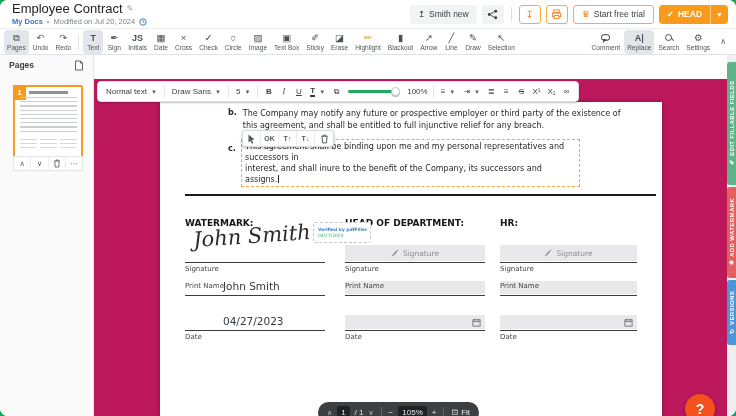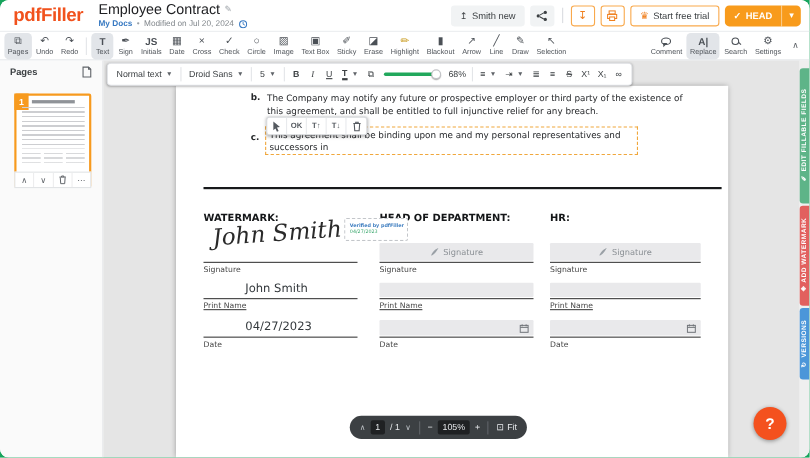--- a/index.html
+++ b/index.html
@@ -60,21 +60,21 @@
   .t-body { position:absolute; left:5px; right:4px; top:4px; }
   .t-title { height:2.5px; background:#8f9398; width:70%; margin:0 auto 3px; }
   .t-lines { height:38px; background:repeating-linear-gradient(to bottom,#cdced1 0 1.3px,transparent 1.3px 4.2px); }
   .t-sig { display:flex; gap:3px; margin-top:4px; }
   .t-sig div { flex:1; height:9px; background:repeating-linear-gradient(to bottom,#d8d9db 0 1.2px,transparent 1.2px 4px); }
   .t-ctrl { position:absolute; left:-2px; right:-2px; bottom:-2px; height:15px; background:#fff; border:1px solid #e2e4e6; display:flex; }
   .t-ctrl span { flex:1; display:flex; align-items:center; justify-content:center; font-size:7.5px; color:#5f6368; border-left:1px solid #ededee; cursor:pointer; }
   .t-ctrl span:first-child { border-left:none; }
 
   
-  .viewer { flex:1; position:relative; background:#e5e5e5; min-width:0; }
+  .viewer { flex:1; position:relative; background:#be185d; min-width:0;margin-top:24px; }
 
   
   .fmt { position:absolute; left:3px; top:2px; height:21px; background:#fff; border:1px solid #dfe1e5; border-radius:4px; box-shadow:0 1px 2px rgba(0,0,0,.25); display:flex; align-items:center; padding:0 5px; gap:2px; z-index:8; font-size:8px; color:#3c4043; }
   .drop { display:flex; align-items:center; gap:4px; padding:0 3px; cursor:pointer; white-space:nowrap; }
   .chev { font-size:6px; color:#5f6368; }
   .fsep { width:1px; height:13px; background:#e3e5e8; margin:0 2px; }
   .fbtn { min-width:13px; text-align:center; cursor:pointer; padding:0 1px; }
   .b { font-weight:700; } .i { font-style:italic; font-family:"Liberation Serif",serif; } .u { text-decoration:underline; }
   .strike { text-decoration:line-through; }
   .colorT { border-bottom:2px solid #3c4043; line-height:9px; font-weight:600; }
@@ -95,21 +95,21 @@
   .hr { position:absolute; left:25px; top:92px; width:471px; height:2px; background:#17191b; }
 
   .sig { position:absolute; left:25px; top:116px; right:4px; height:135px; }
   .col { position:absolute; top:0; }
   .c1 { left:0; width:140px; } .c2 { left:160px; width:140px; } .c3 { left:315px; width:137px; }
   .chead { position:absolute; top:0; font-size:9px; font-weight:700; color:#141618; white-space:nowrap; }
   .script { position:absolute; top:6px; left:8px; font-family:"DejaVu Serif",serif; font-style:italic; font-size:21px; color:#2a2a2a; transform:rotate(-4deg); white-space:nowrap; }
   .uline { position:absolute; left:0; right:0; border-bottom:1px solid #3c3c3c; }
   .u1 { top:44px; } .u2 { top:77px; } .u3 { top:112px; }
   .flabel { position:absolute; font-size:7px; color:#454545; }
-  .l1 { top:47px; } .l2 { top:80px;text-decoration:underline; } .l3 { top:115px; }
+  .l1 { top:47px; } .l2 { top:64px; } .l3 { top:115px; }
   .pval { position:absolute; top:62px; left:38px; font-size:10.5px; color:#33383c; }
   .dval { position:absolute; top:97px; left:38px; font-size:10.5px; color:#33383c; }
   .gfield { position:absolute; left:0; right:0; background:#e9e9eb; border-radius:1px; }
   .sigf { top:27px; height:16px; display:flex; align-items:center; justify-content:center; gap:4px; color:#8a8f94; font-size:7.5px; cursor:pointer; }
   .prf { top:63px; height:13px; cursor:pointer; }
   .dtf { top:97px; height:14px; display:flex; align-items:center; justify-content:flex-end; padding-right:4px; cursor:pointer; }
 
   .vbadge { position:absolute; left:153px; top:120px; width:58px; height:21px; background:#fff; border:1px dashed #c3c6ca; border-radius:2px; display:flex; align-items:center; gap:2px; padding:1px 2px; z-index:5; }
   .vtxt { transform:scale(.8); transform-origin:left center; line-height:1.25; white-space:nowrap; }
   .vline1 { font-size:5.5px; color:#3f7ec0; font-weight:700; }
@@ -130,21 +130,20 @@
   .rtab { position:absolute; left:0; width:9px; writing-mode:vertical-rl; transform:rotate(180deg); border-radius:0 3px 3px 0; color:#fff; font-size:6px; font-weight:700; letter-spacing:.4px; display:flex; align-items:center; justify-content:center; gap:3px; cursor:pointer; white-space:nowrap; }
   .rt1 { top:7px; height:123px; } .rt2 { top:132px; height:91px; } .rt3 { top:225px; height:65px; }
   .rticon { font-size:6px; }
 </style>
 </head>
 <body>
 
 <div class="window">
 
   <div class="hdr">
-    <div class="logo">pdfFiller</div>
     <div class="doc-info">
       <div class="doc-title-row">
         <span class="doc-title">Employee Contract</span>
         <span class="edit-ic">✎</span>
       </div>
       <div class="doc-sub">
         <span class="mydocs">My Docs</span>
         <span class="dot">•</span>
         <span class="modified">Modified on Jul 20, 2024</span>
         <svg width="8" height="8" viewBox="0 0 10 10">
@@ -335,41 +334,41 @@
 
     <div class="viewer">
 
       <div class="fmt">
         <div class="drop">
             <span>Normal text</span>
             <span class="chev">▼</span>
           </div>
         <div class="fsep"></div>
         <div class="drop">
-            <span>Droid Sans</span>
+            <span>Draw Sans</span>
             <span class="chev">▼</span>
           </div>
         <div class="fsep"></div>
         <div class="drop">
             <span>5</span>
             <span class="chev">▼</span>
           </div>
         <div class="fsep"></div>
         <div class="fbtn b">B</div>
         <div class="fbtn i">I</div>
         <div class="fbtn u">U</div>
         <div class="drop">
             <span class="colorT">T</span>
             <span class="chev">▼</span>
           </div>
         <div class="fbtn">⧉</div>
         <div class="slider">
             <span class="knob"></span>
           </div>
-        <div class="fbtn">68%</div>
+        <div class="fbtn">100%</div>
         <div class="fsep"></div>
         <div class="drop">
             <span>≡</span>
             <span class="chev">▼</span>
           </div>
         <div class="drop">
             <span>⇥</span>
             <span class="chev">▼</span>
           </div>
         <div class="fbtn">≣</div>
@@ -381,20 +380,21 @@
       </div>
 
       <div class="page">
         <div class="item-b">
           <span class="blabel">b.</span>
           <span class="btext">The Company may notify any future or prospective employer or third party of the existence of this agreement, and shall be entitled to full injunctive relief for any breach.</span>
         </div>
         <span class="clabel">c.</span>
         <div class="cbox">
           <div>This agreement shall be binding upon me and my personal representatives and successors in</div>
+          <div><span>interest, and shall inure to the benefit of the Company, its successors and assigns.</span><span class="caret"></span></div>
         </div>
         <div class="mini">
           <span>
               <svg width="9" height="10" viewBox="0 0 9 10">
                 <path d="M1.5 0.5 L7.5 5.5 L4.8 6 L6.3 9 L4.8 9.7 L3.4 6.8 L1.5 8.5 Z" fill="#555a60"></path>
               </svg>
             </span>
           <span>OK</span>
           <span>T↑</span>
           <span>T↓</span>

